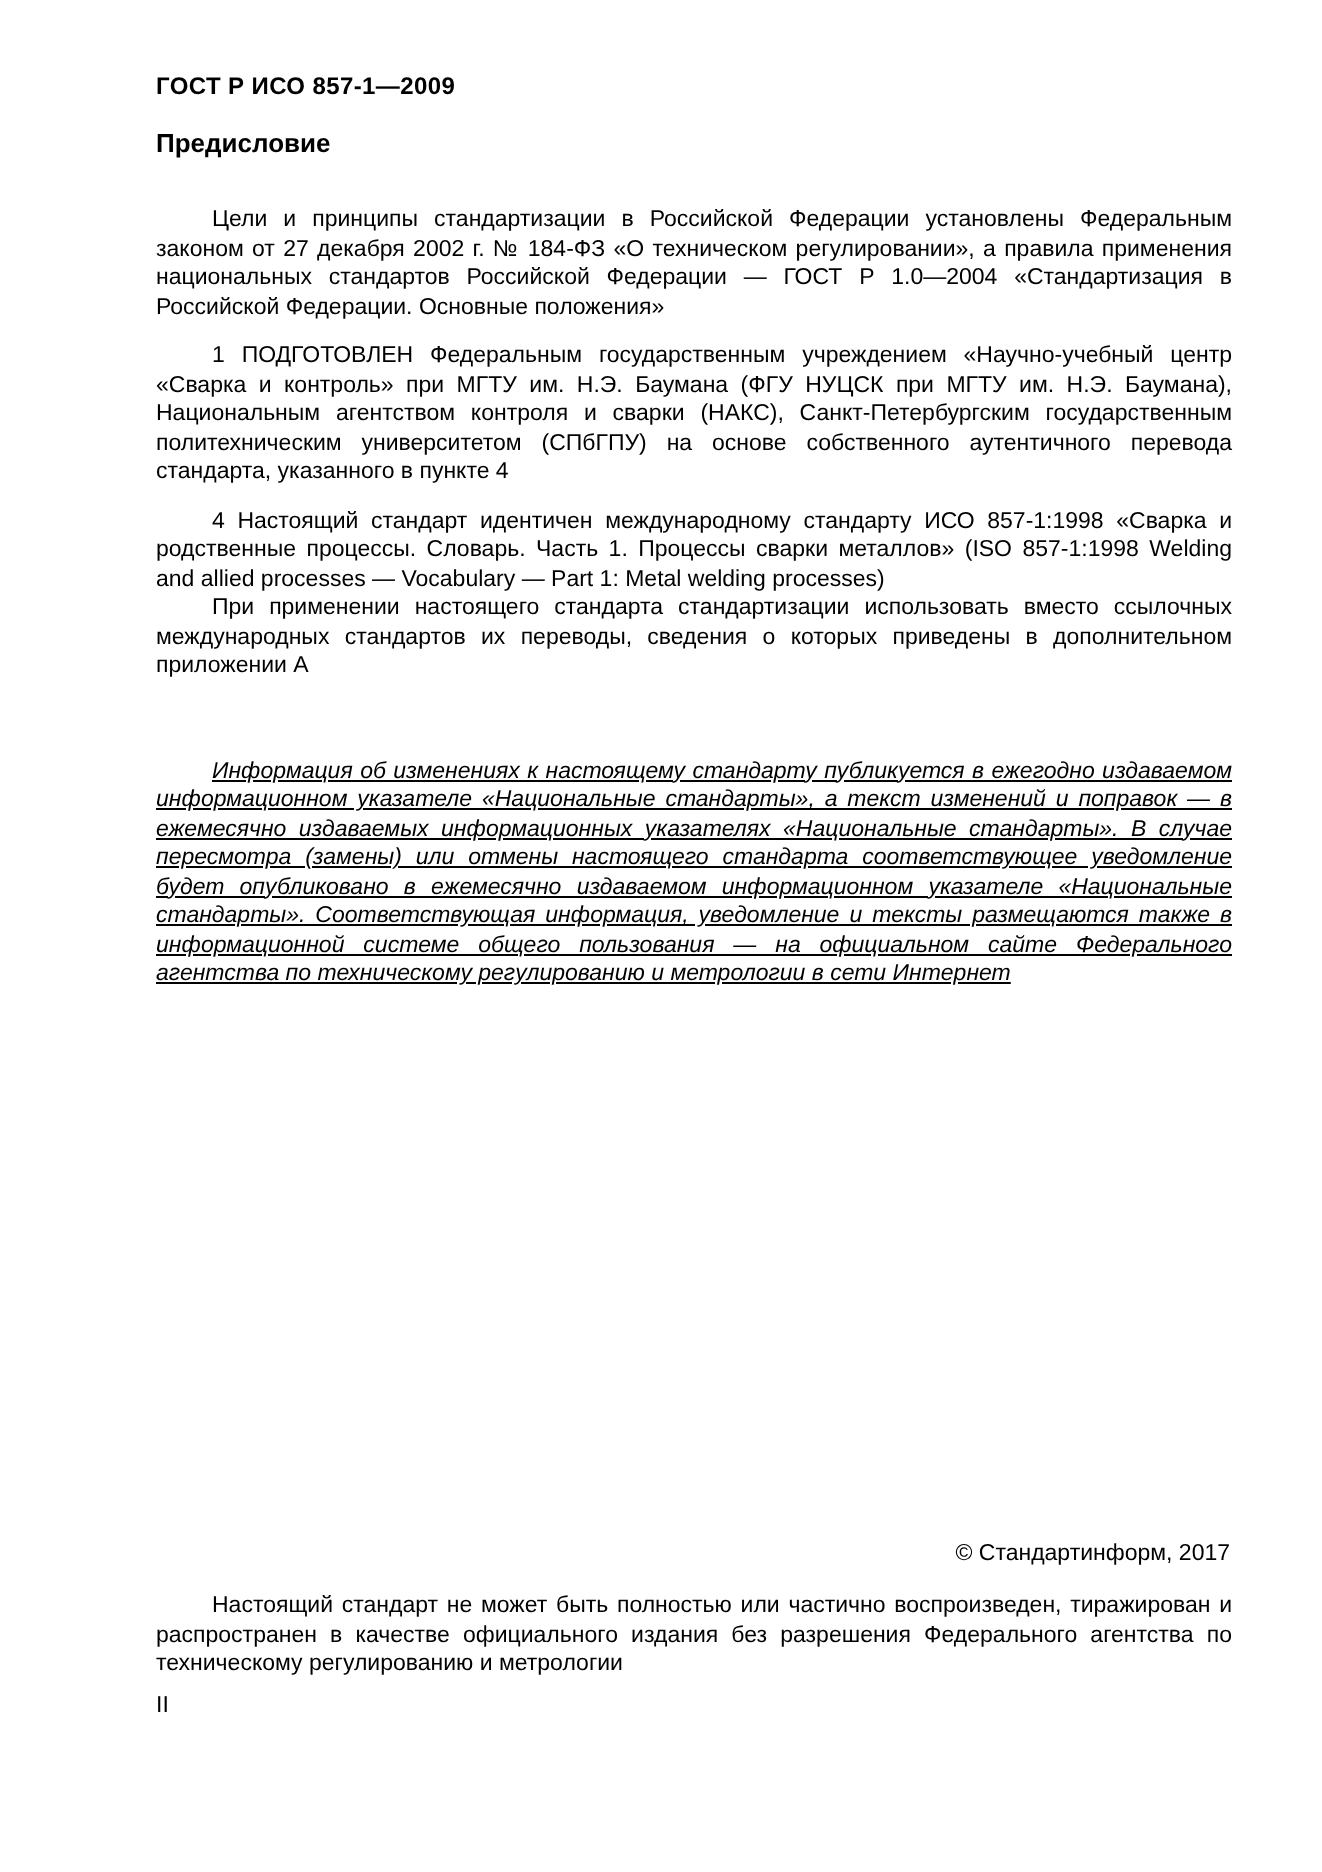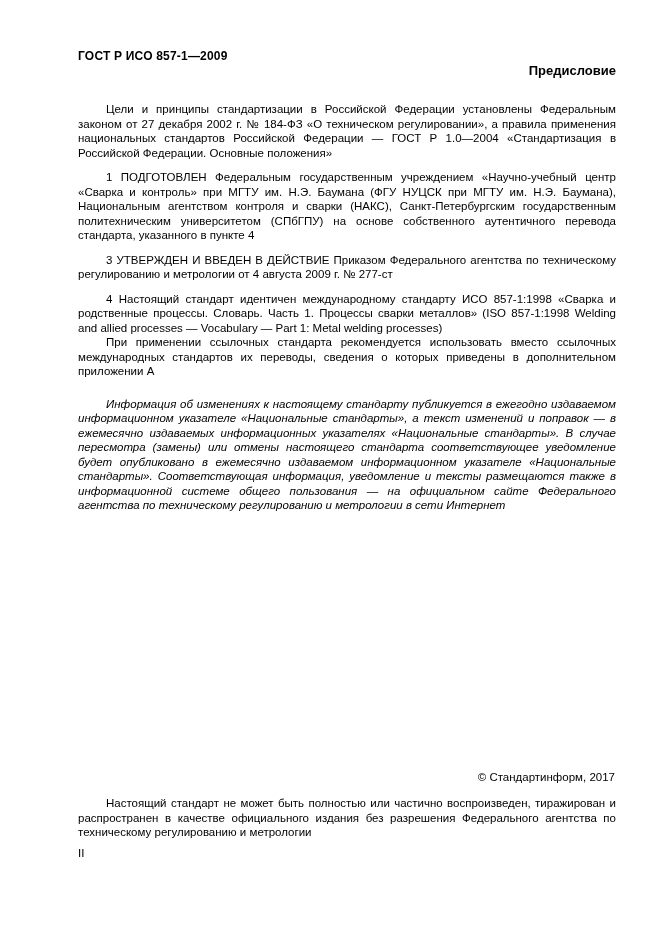--- a/index.html
+++ b/index.html
@@ -18,28 +18,28 @@
     line-height: 14.5px;
     overflow: hidden;
   }
   .content {
     position: absolute;
     left: 78px;
     top: 0;
     width: 538px;
   }
   .doc-code {
-    margin-top: 49px;
+    margin-top: 36px;
     font-weight: bold;
     font-size: 12px;
     letter-spacing: 0.2px;
   }
   .doc-title {
-    margin-top: 0;
-    text-align: right;
+    margin-top: 14px;
+    text-align: left;
     font-weight: bold;
     font-size: 13px;
   }
   p {
     margin: 0;
     text-align: justify;
     text-indent: 28px;
   }
   .intro {
     margin-top: 24px;
@@ -50,22 +50,23 @@
     text-indent: 28px;
     text-align: left;
   }
   .item {
     margin-top: 10px;
   }
   .item-cont {
     margin-top: 0;
   }
   .pub-note {
-    margin-top: 18px;
+    margin-top: 38px;
     font-style: italic;
+    text-decoration: underline;
   }
   .copyright {
     position: absolute;
     top: 770px;
     right: 46px;
     text-indent: 0;
     text-align: right;
   }
   .repro-notice {
     position: absolute;
@@ -89,25 +90,24 @@
     <div class="doc-code">ГОСТ Р ИСО 857-1—2009</div>
 
     <div class="doc-title">Предисловие</div>
 
     <p class="intro">Цели и принципы стандартизации в Российской Федерации установлены Федеральным законом от 27 декабря 2002 г. № 184-ФЗ «О техническом регулировании», а правила применения национальных стандартов Российской Федерации — ГОСТ Р 1.0—2004 «Стандартизация в Российской Федерации. Основные положения»</p>
 
 
     <p class="item">1 ПОДГОТОВЛЕН Федеральным государственным учреждением «Научно-учебный центр «Сварка и контроль» при МГТУ им. Н.Э. Баумана (ФГУ НУЦСК при МГТУ им. Н.Э. Баумана), Национальным агентством контроля и сварки (НАКС), Санкт-Петербургским государственным политехническим университетом (СПбГПУ) на основе собственного аутентичного перевода стандарта, указанного в пункте 4</p>
 
 
-    <p class="item">3 УТВЕРЖДЕН И ВВЕДЕН В ДЕЙСТВИЕ Приказом Федерального агентства по техническому регулированию и метрологии от 4 августа 2009 г. № 277-ст</p>
 
     <p class="item">4 Настоящий стандарт идентичен международному стандарту ИСО 857-1:1998 «Сварка и родственные процессы. Словарь. Часть 1. Процессы сварки металлов» (ISO 857-1:1998 Welding and allied processes — Vocabulary — Part 1: Metal welding processes)</p>
 
-    <p class="item-cont">При применении ссылочных стандарта рекомендуется использовать вместо ссылочных международных стандартов их переводы, сведения о которых приведены в дополнительном приложении А</p>
+    <p class="item-cont">При применении настоящего стандарта стандартизации использовать вместо ссылочных международных стандартов их переводы, сведения о которых приведены в дополнительном приложении А</p>
 
 
     <p class="pub-note">Информация об изменениях к настоящему стандарту публикуется в ежегодно издаваемом информационном указателе «Национальные стандарты», а текст изменений и поправок — в ежемесячно издаваемых информационных указателях «Национальные стандарты». В случае пересмотра (замены) или отмены настоящего стандарта соответствующее уведомление будет опубликовано в ежемесячно издаваемом информационном указателе «Национальные стандарты». Соответствующая информация, уведомление и тексты размещаются также в информационной системе общего пользования — на официальном сайте Федерального агентства по техническому регулированию и метрологии в сети Интернет</p>
 
   </div>
 
   <p class="copyright">©  Стандартинформ, 2017</p>
 
   <p class="repro-notice">Настоящий стандарт не может быть полностью или частично воспроизведен, тиражирован и распространен в качестве официального издания без разрешения Федерального агентства по техническому регулированию и метрологии</p>
 

